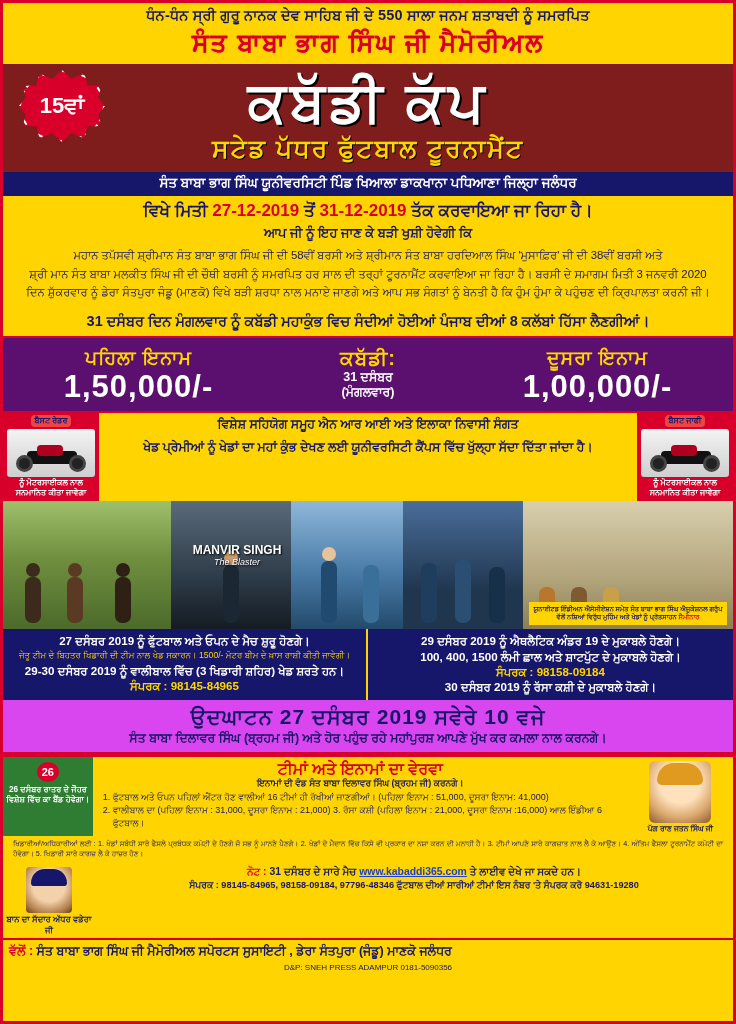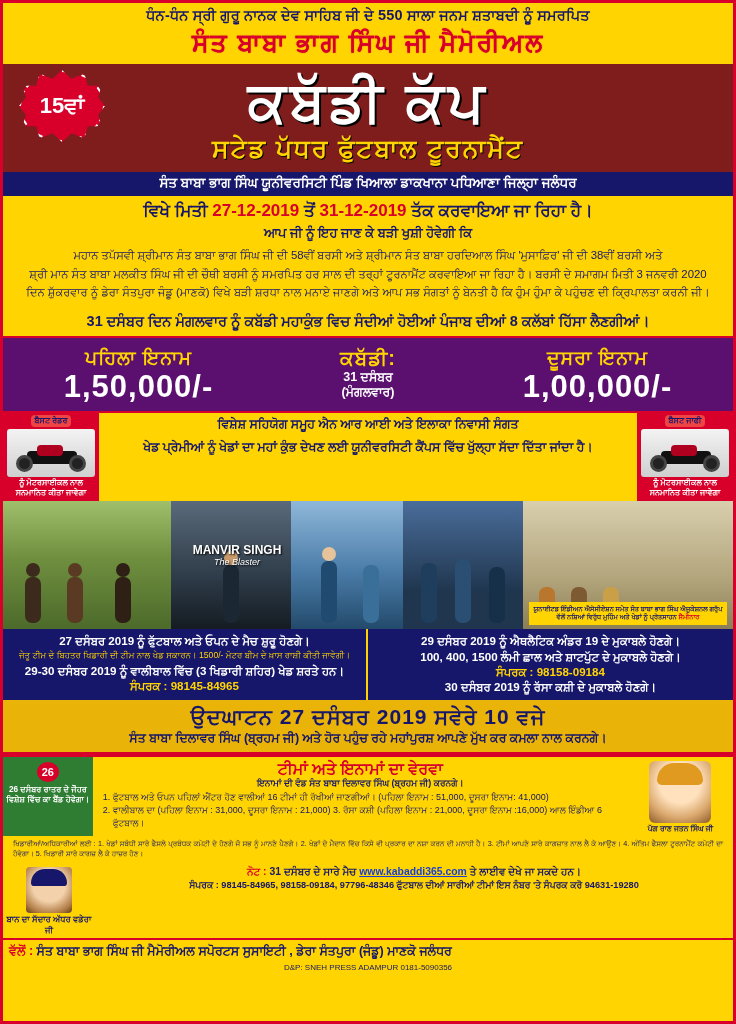--- a/index.html
+++ b/index.html
@@ -210,21 +210,21 @@
   
   .sched { display:flex; background:#16166b; }
   .sched-col { flex: 1 1 50%; padding: 4px 6px 5px; color:#fff; }
   .sched-col.left { background:#16166b; border-right: 2px solid #ffd400; }
   .sched-col.right { background:#16166b; }
   .sched-line { font-size: 11.6px; font-weight: bold; text-align:center; padding: 1px 0; }
   .sched-note { font-size: 8.6px; text-align:center; color:#ffd400; padding: 1px 0 2px; }
   .sched-contact { font-size: 11.6px; font-weight:bold; text-align:center; color:#ffd400; }
   
   .inaug {
-    background:#eab308; text-align:center; color:#16166b;
+    background:#d946ef; text-align:center; color:#16166b;
     padding: 5px 12px 2px;
   }
   .inaug .l1 { font-size: 21px; font-weight:bold; letter-spacing:1px; }
   .inaug .l2 { font-size: 12.5px; font-weight:bold; padding: 2px 8px 4px; }
   
   .rules { display:flex; background:#ffd400; border-top: 2px solid #d8002a; }
   .rules-left {
     width: 92px; background:#2e7d32; color:#fff; text-align:center;
     font-size: 8.2px; font-weight:bold; padding: 3px 3px;
     position: relative;

